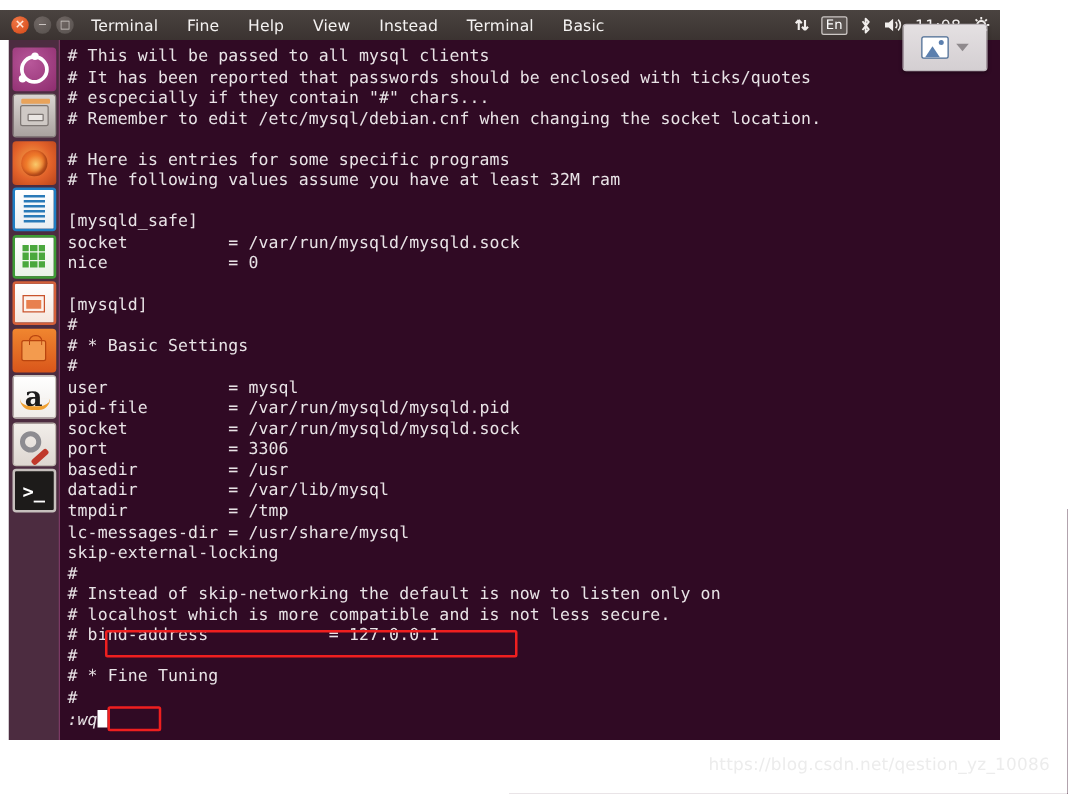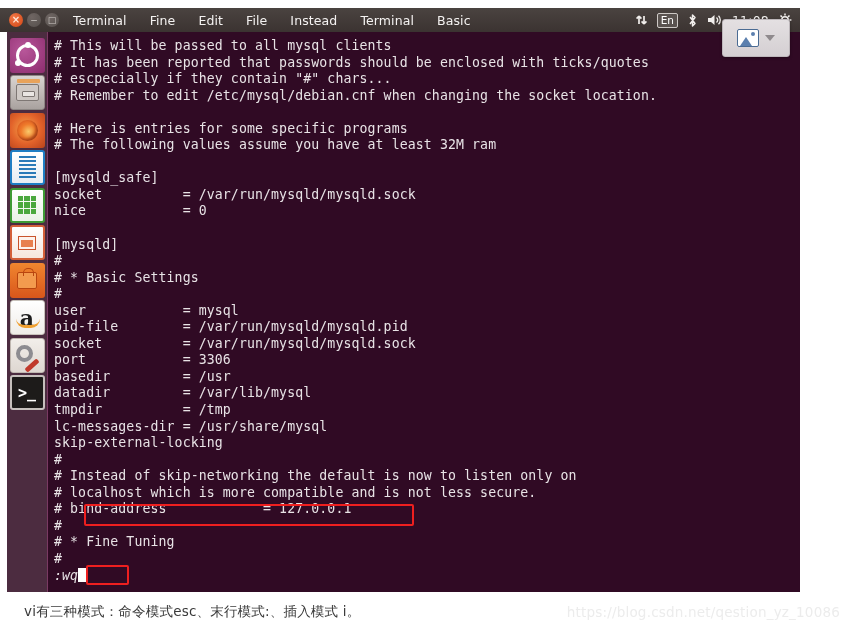--- a/index.html
+++ b/index.html
@@ -407,22 +407,22 @@
 
     <div class="win-buttons">
       <div class="wb wb-close">×</div>
       <div class="wb wb-min">−</div>
       <div class="wb wb-max">□</div>
     </div>
 
     <div id="menu-items">
       <span class="mi">Terminal</span>
       <span class="mi">Fine</span>
-      <span class="mi">Edit</span>
-      <span class="mi">File</span>
+      <span class="mi">Help</span>
+      <span class="mi">View</span>
       <span class="mi">Instead</span>
       <span class="mi">Terminal</span>
       <span class="mi">Basic</span>
     </div>
 
     <div id="tray">
       <span class="tray-ico">
         <svg width="13" height="14" viewBox="0 0 13 14">
           <path d="M4 11 L4 3 M4 3 L1.6 5.6 M4 3 L6.4 5.6" stroke="#f1eeec" stroke-width="1.7" fill="none"></path>
           <path d="M9 3 L9 11 M9 11 L6.6 8.4 M9 11 L11.4 8.4" stroke="#f1eeec" stroke-width="1.7" fill="none"></path>
@@ -524,15 +524,14 @@
   <div id="terminal">
     <div id="term-text"><div># This will be passed to all mysql clients</div><div># It has been reported that passwords should be enclosed with ticks/quotes</div><div># escpecially if they contain "#" chars...</div><div># Remember to edit /etc/mysql/debian.cnf when changing the socket location.</div><div class="blank">&nbsp;</div><div># Here is entries for some specific programs</div><div># The following values assume you have at least 32M ram</div><div class="blank">&nbsp;</div><div>[mysqld_safe]</div><div>socket          = /var/run/mysqld/mysqld.sock</div><div>nice            = 0</div><div class="blank">&nbsp;</div><div>[mysqld]</div><div>#</div><div># * Basic Settings</div><div>#</div><div>user            = mysql</div><div>pid-file        = /var/run/mysqld/mysqld.pid</div><div>socket          = /var/run/mysqld/mysqld.sock</div><div>port            = 3306</div><div>basedir         = /usr</div><div>datadir         = /var/lib/mysql</div><div>tmpdir          = /tmp</div><div>lc-messages-dir = /usr/share/mysql</div><div>skip-external-locking</div><div>#</div><div># Instead of skip-networking the default is now to listen only on</div><div># localhost which is more compatible and is not less secure.</div><div># bind-address            = 127.0.0.1</div><div>#</div><div># * Fine Tuning</div><div>#</div><div id="vi-cmdline"><span>:wq</span><span id="vi-cursor"></span></div></div>
   </div>
 
   <div class="red-box" id="box-bind"></div>
   <div class="red-box" id="box-wq"></div>
 
 </div>
 
 <div id="caption-area">
-  <div id="caption-text">vi有三种模式：命令模式esc、末行模式:、插入模式 i。</div>
   <div id="watermark">https://blog.csdn.net/qestion_yz_10086</div>
 </div>
 
 </body></html>

